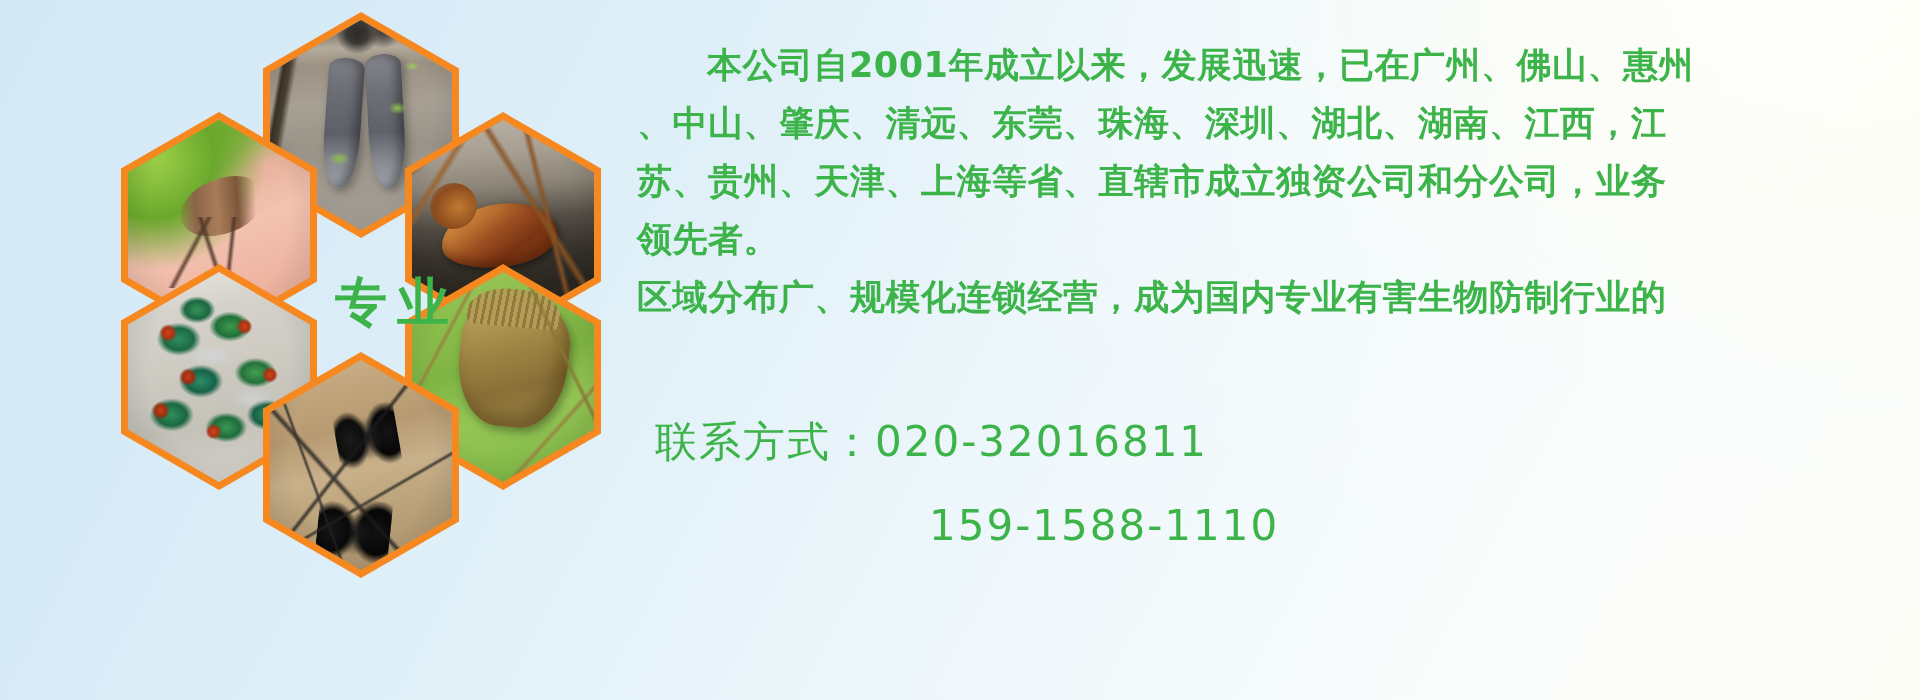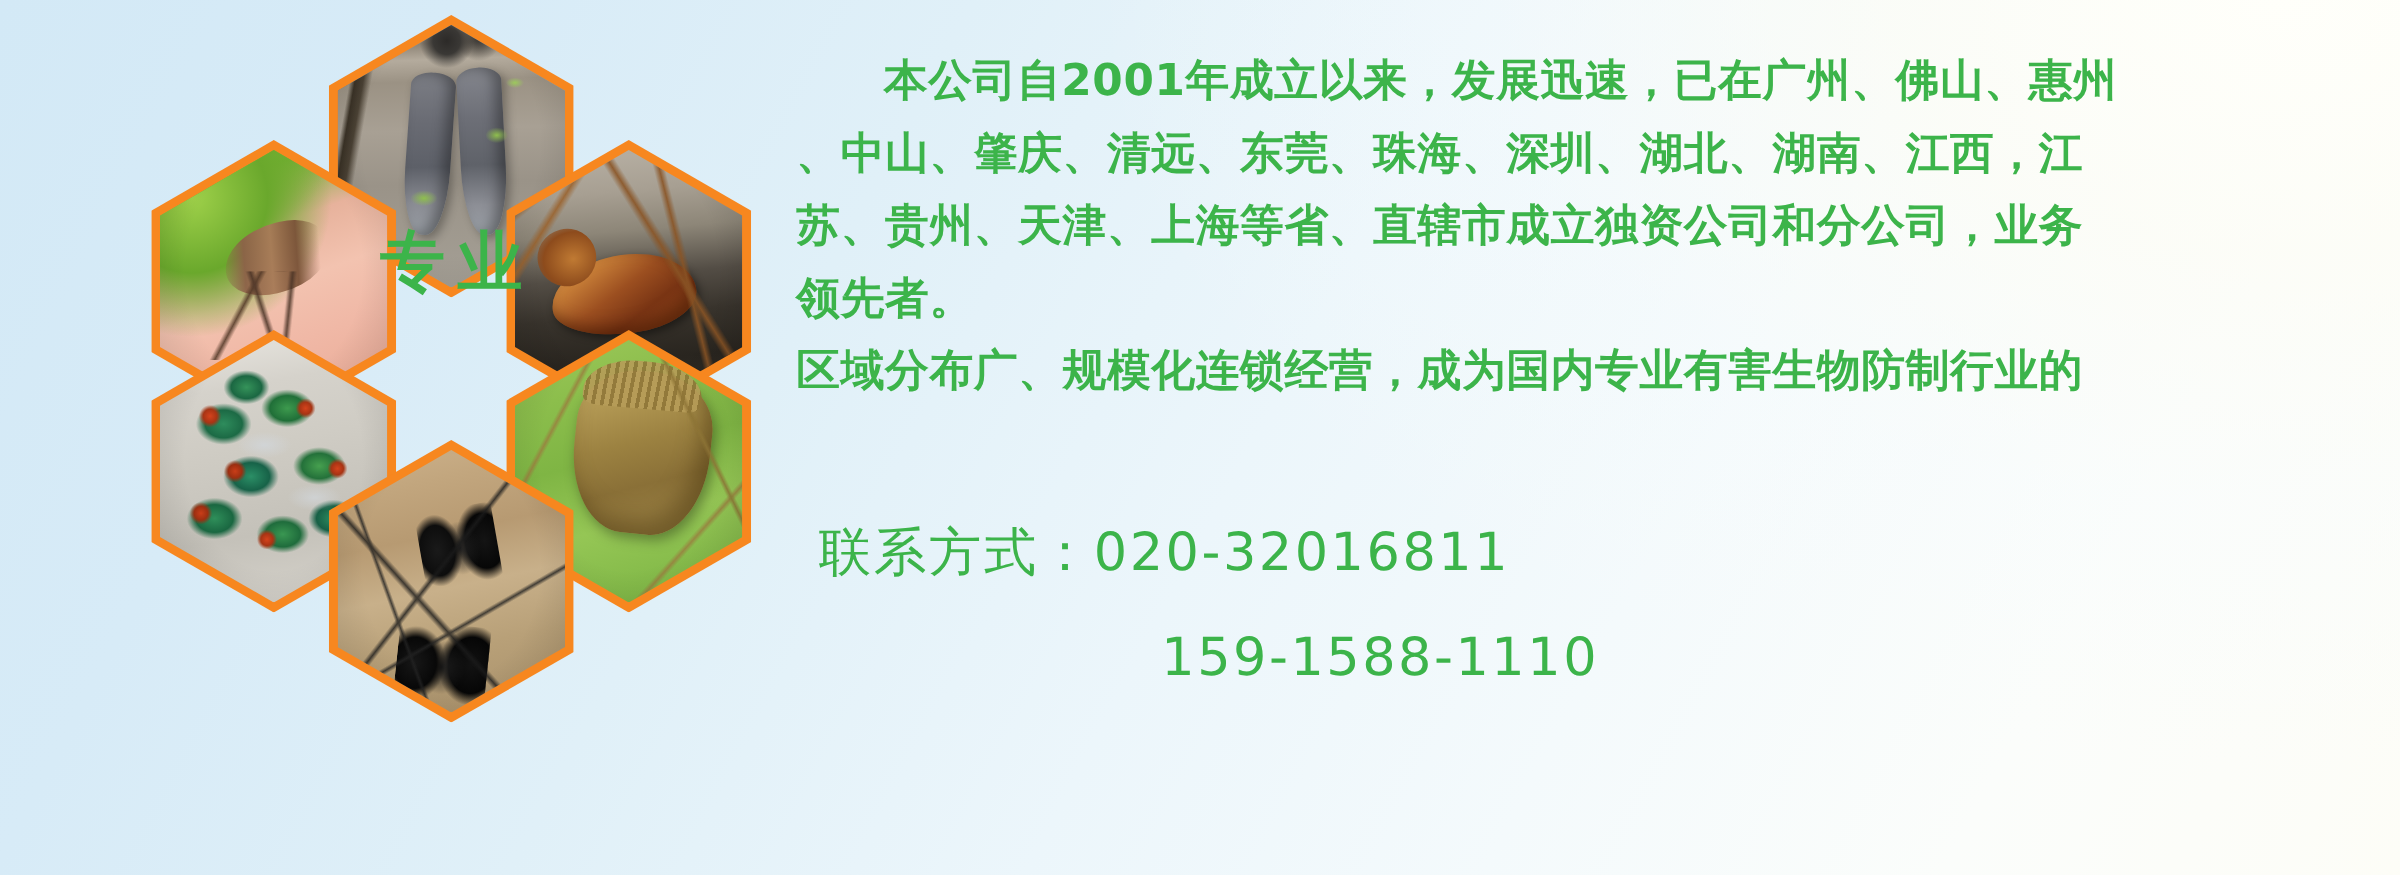--- a/index.html
+++ b/index.html
@@ -61,23 +61,23 @@
   .hex.pos-center { background: transparent; }
   .hex.pos-center .hex-inner { background: transparent; }
 
   .hex-label {
     position: absolute;
     left: 168px;
     top: 190px;
     width: 196px;
     height: 240px;
     display: flex;
-    flex-direction: column;
+    flex-direction: row;
     align-items: center;
-    justify-content: space-between;
+    justify-content: flex-end;
     z-index: 6;
     pointer-events: none;
   }
   .hex-label span {
     font-size: 52px;
     font-weight: 700;
     color: #3cb44a;
     letter-spacing: 10px;
     text-indent: 10px;
     line-height: 1.08;

